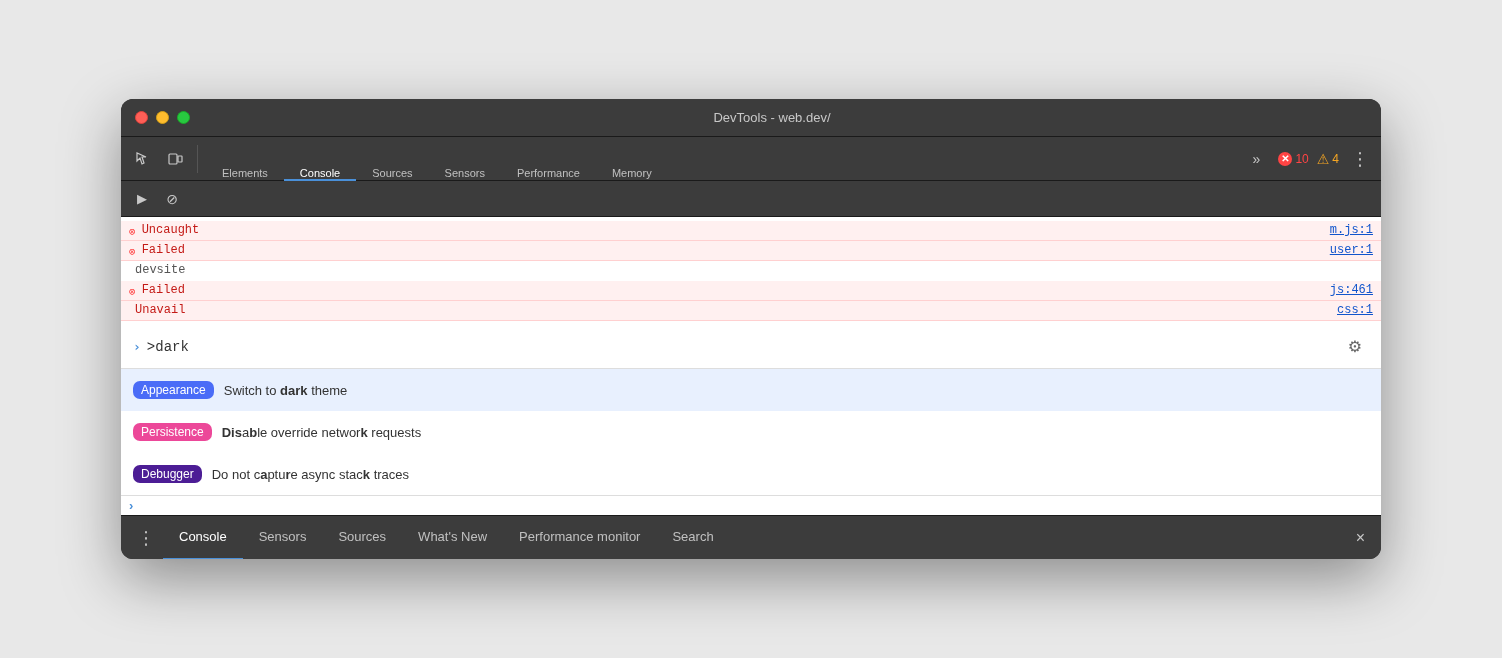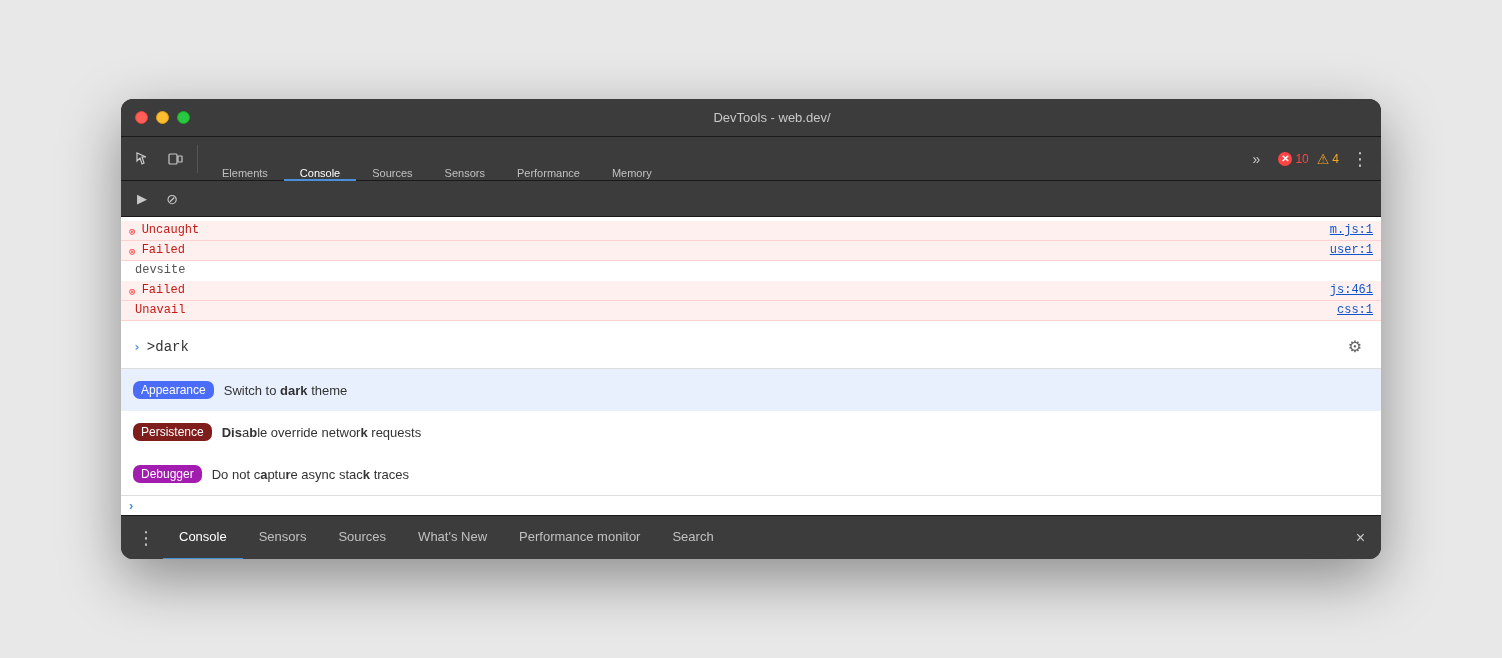--- a/index.html
+++ b/index.html
@@ -194,22 +194,22 @@
     .category-badge {
       padding: 2px 8px;
       border-radius: 7px;
       font-size: 12px;
       font-weight: 400;
       color: white;
       white-space: nowrap;
       flex-shrink: 0;
     }
     .badge-blue { background: #4a6cf7; }
-    .badge-green { background: #7f1d1d; }
-    .badge-orange { background: #a21caf; }
+    .badge-green { background: #ec4899; }
+    .badge-orange { background: #4c1d95; }
     .item-text {
       font-size: 13px;
       color: #333;
     }
     .item-text strong { font-weight: 700; }
     .console-content {
       padding: 4px 0;
       font-family: 'Courier New', monospace;
       font-size: 12px;
     }

